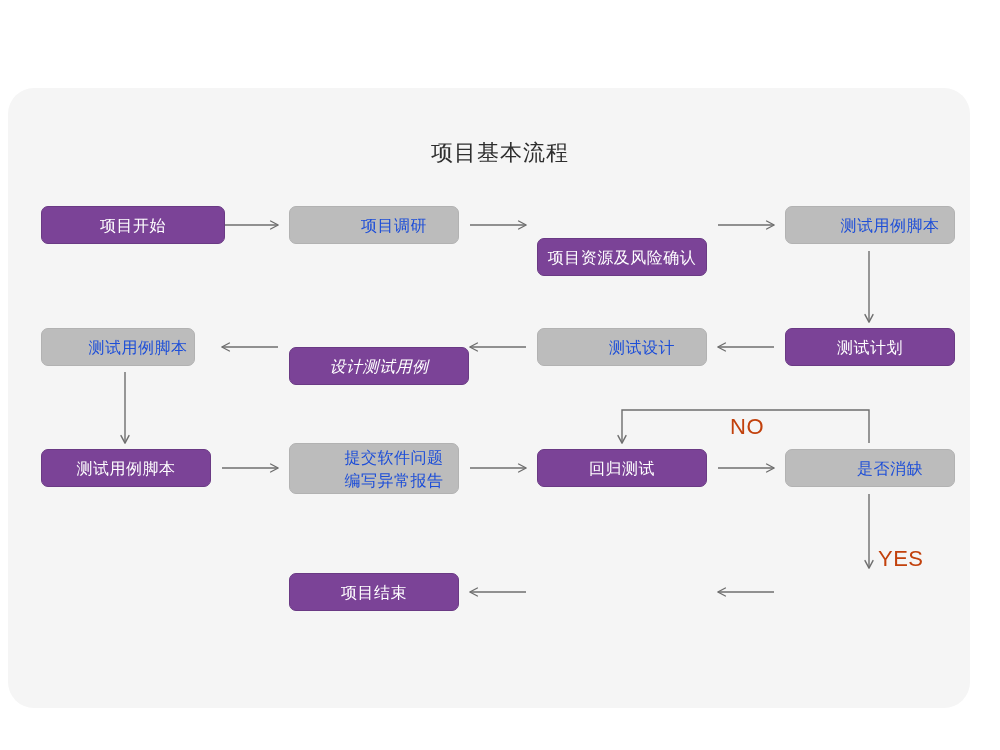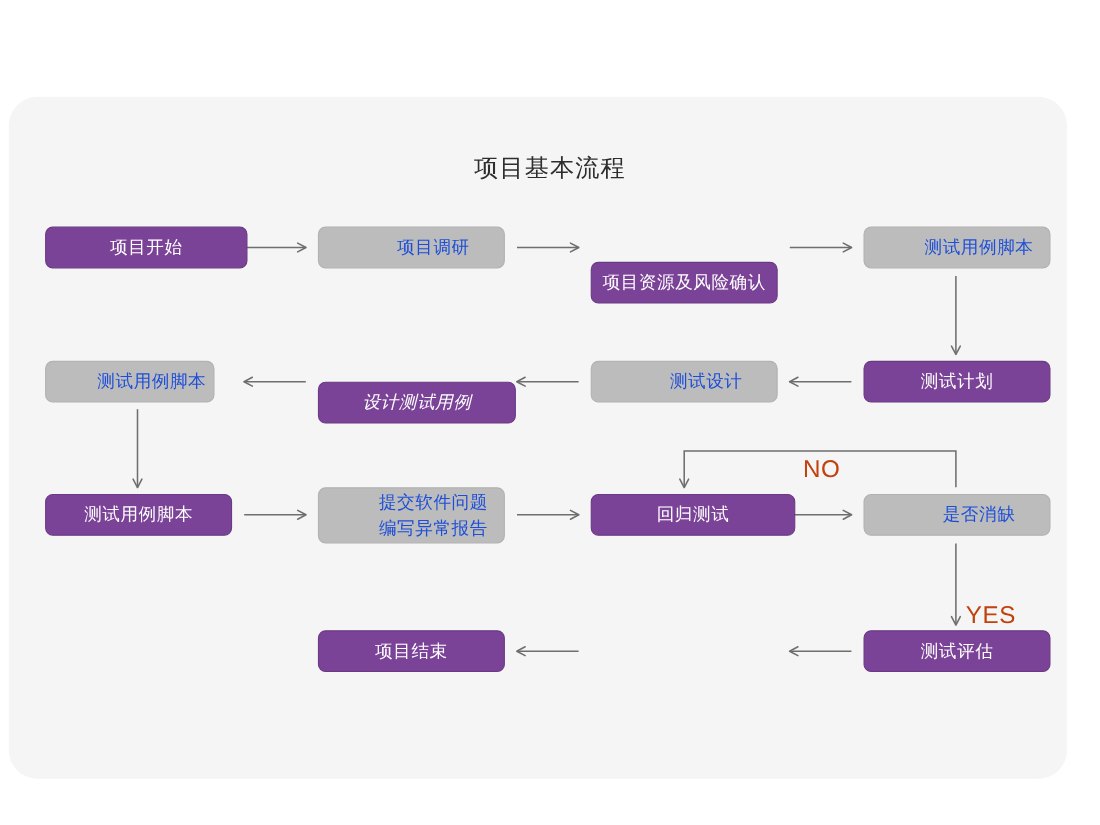--- a/index.html
+++ b/index.html
@@ -138,19 +138,18 @@
   <div class="node gray" style="left:785px; top:206px; width:170px; height:38px;">测试用例脚本</div>
 
   <div class="node gray" style="left:41px;  top:328px; width:154px; height:38px;">测试用例脚本</div>
   <div class="node purple" style="left:289px; top:347px; width:180px; height:38px;font-style:italic;">设计测试用例</div>
   <div class="node gray" style="left:537px; top:328px; width:170px; height:38px;">测试设计</div>
   <div class="node purple" style="left:785px; top:328px; width:170px; height:38px;">测试计划</div>
 
   <div class="node purple" style="left:41px;  top:449px; width:170px; height:38px;">测试用例脚本</div>
   <div class="node gray" style="left:289px; top:443px; width:170px; height:51px;">提交软件问题
 编写异常报告</div>
-  <div class="node purple" style="left:537px; top:449px; width:186px; height:38px;">回归测试</div>
+  <div class="node purple" style="left:537px; top:449px; width:170px; height:38px;">回归测试</div>
   <div class="node gray" style="left:785px; top:449px; width:170px; height:38px;">是否消缺</div>
 
   <div class="node purple" style="left:289px; top:573px; width:170px; height:38px;">项目结束</div>
-  <div class="node purple" style="left:785px; top:573px; width:170px; height:38px;">测试评估</div>
 
 </div>
 
 </body></html>

